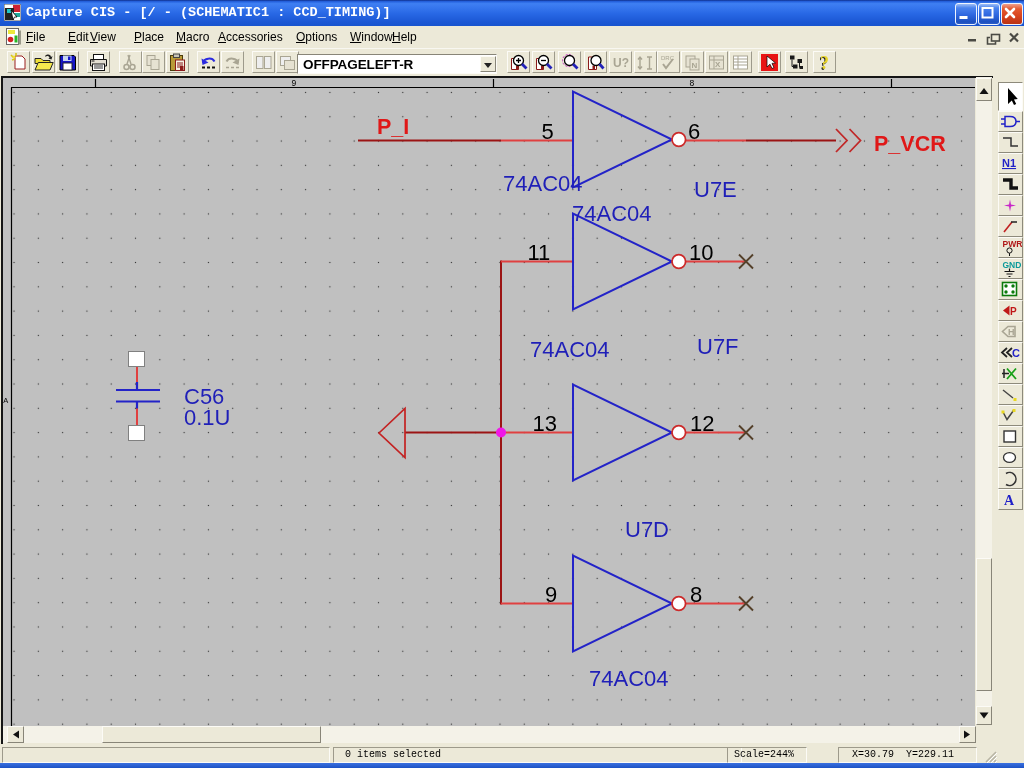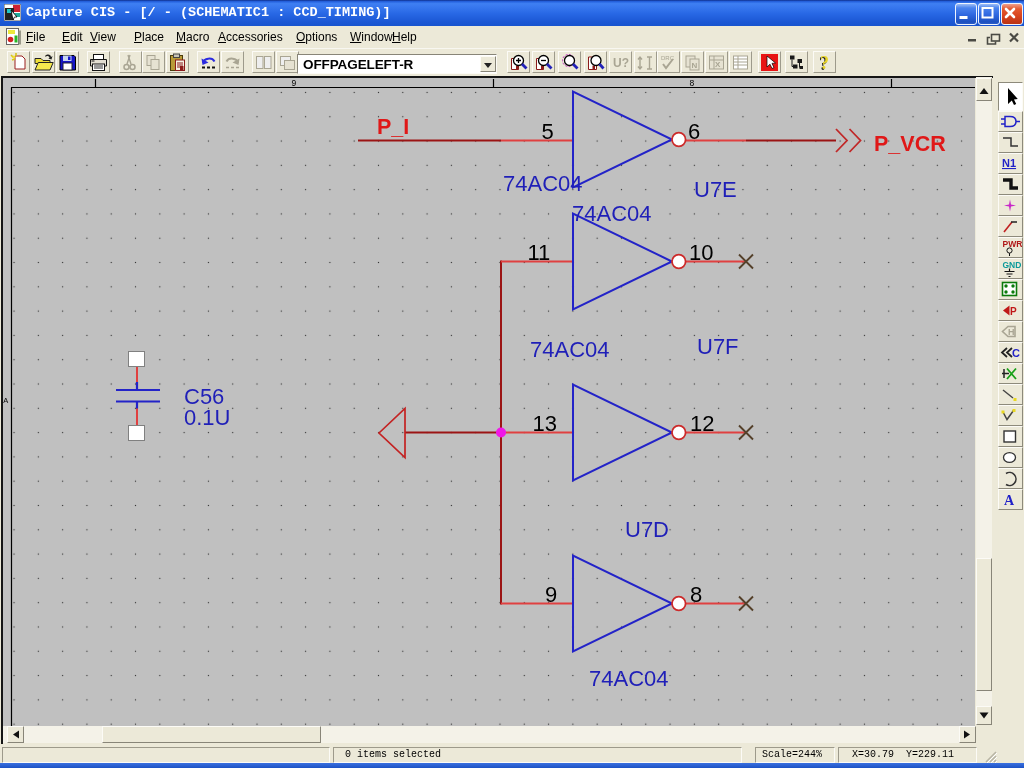--- a/index.html
+++ b/index.html
@@ -62,21 +62,21 @@
   <div class="abs" id="menubar">
 
     <svg class="abs" style="left:5px;top:2px" width="17" height="18">
       <rect x="1.5" y="0.5" width="12" height="16" fill="#fff" stroke="#666"></rect>
       <rect x="3" y="2" width="7" height="4" fill="#ece83c"></rect>
       <circle cx="5.5" cy="11.5" r="2.8" fill="#d42020"></circle>
       <rect x="9.5" y="7.5" width="3" height="7" fill="#28b828"></rect>
       <rect x="13.5" y="2.5" width="2.5" height="14" fill="#9a9a8a"></rect>
     </svg>
     <div class="abs menuitem" style="left:26px"><u>F</u>ile</div>
-    <div class="abs menuitem" style="left:62px"><u>E</u>dit</div>
+    <div class="abs menuitem" style="left:68px"><u>E</u>dit</div>
     <div class="abs menuitem" style="left:90px"><u>V</u>iew</div>
     <div class="abs menuitem" style="left:134px"><u>P</u>lace</div>
     <div class="abs menuitem" style="left:176px"><u>M</u>acro</div>
     <div class="abs menuitem" style="left:218px"><u>A</u>ccessories</div>
     <div class="abs menuitem" style="left:296px"><u>O</u>ptions</div>
     <div class="abs menuitem" style="left:350px"><u>W</u>indow</div>
     <div class="abs menuitem" style="left:392px"><u>H</u>elp</div>
 
     <svg class="abs" style="left:966px;top:2px" width="58" height="18">
       <rect x="2" y="11" width="8" height="2.5" fill="#4a4a44"></rect>
@@ -423,21 +423,21 @@
       <path d="M7,4.5 a6.5,6.5 0 1 1 0,11" fill="none" stroke="#333" stroke-width="1.6"></path>
         </svg></div>
     <div class="abs pbtn" style="top:413px"><svg width="23" height="19.4">
       <text x="5" y="15" font-size="14" font-weight="bold" fill="#2222c8" font-family="Liberation Serif">A</text>
         </svg></div>
 
   </div>
   <div class="abs" id="statusbar">
     <div class="abs spanel" style="left:2px;width:328px"></div>
     <div class="abs spanel" style="left:333px;width:409px"><span style="padding-left:11px">0 items selected</span></div>
-    <div class="abs spanel" style="left:755px;width:80px"><span style="padding-left:6px">Scale=244%</span></div>
+    <div class="abs spanel" style="left:727px;width:80px"><span style="padding-left:6px">Scale=244%</span></div>
     <div class="abs spanel" style="left:838px;width:139px"><span style="padding-left:13px">X=30.79  Y=229.11</span></div>
     <svg class="abs" style="left:984px;top:5px" width="14" height="12">
       <path d="M12,1 L2,11 M12,5 L6,11 M12,9 L10,11" stroke="#b8b4a4" stroke-width="1.5"></path>
       <path d="M13,2 L3,12 M13,6 L7,12 M13,10 L11,12" stroke="#fff" stroke-width="1"></path>
     </svg>
   </div>
   <div class="abs" id="bottomblue"></div>
 </div>
 
 </body></html>

